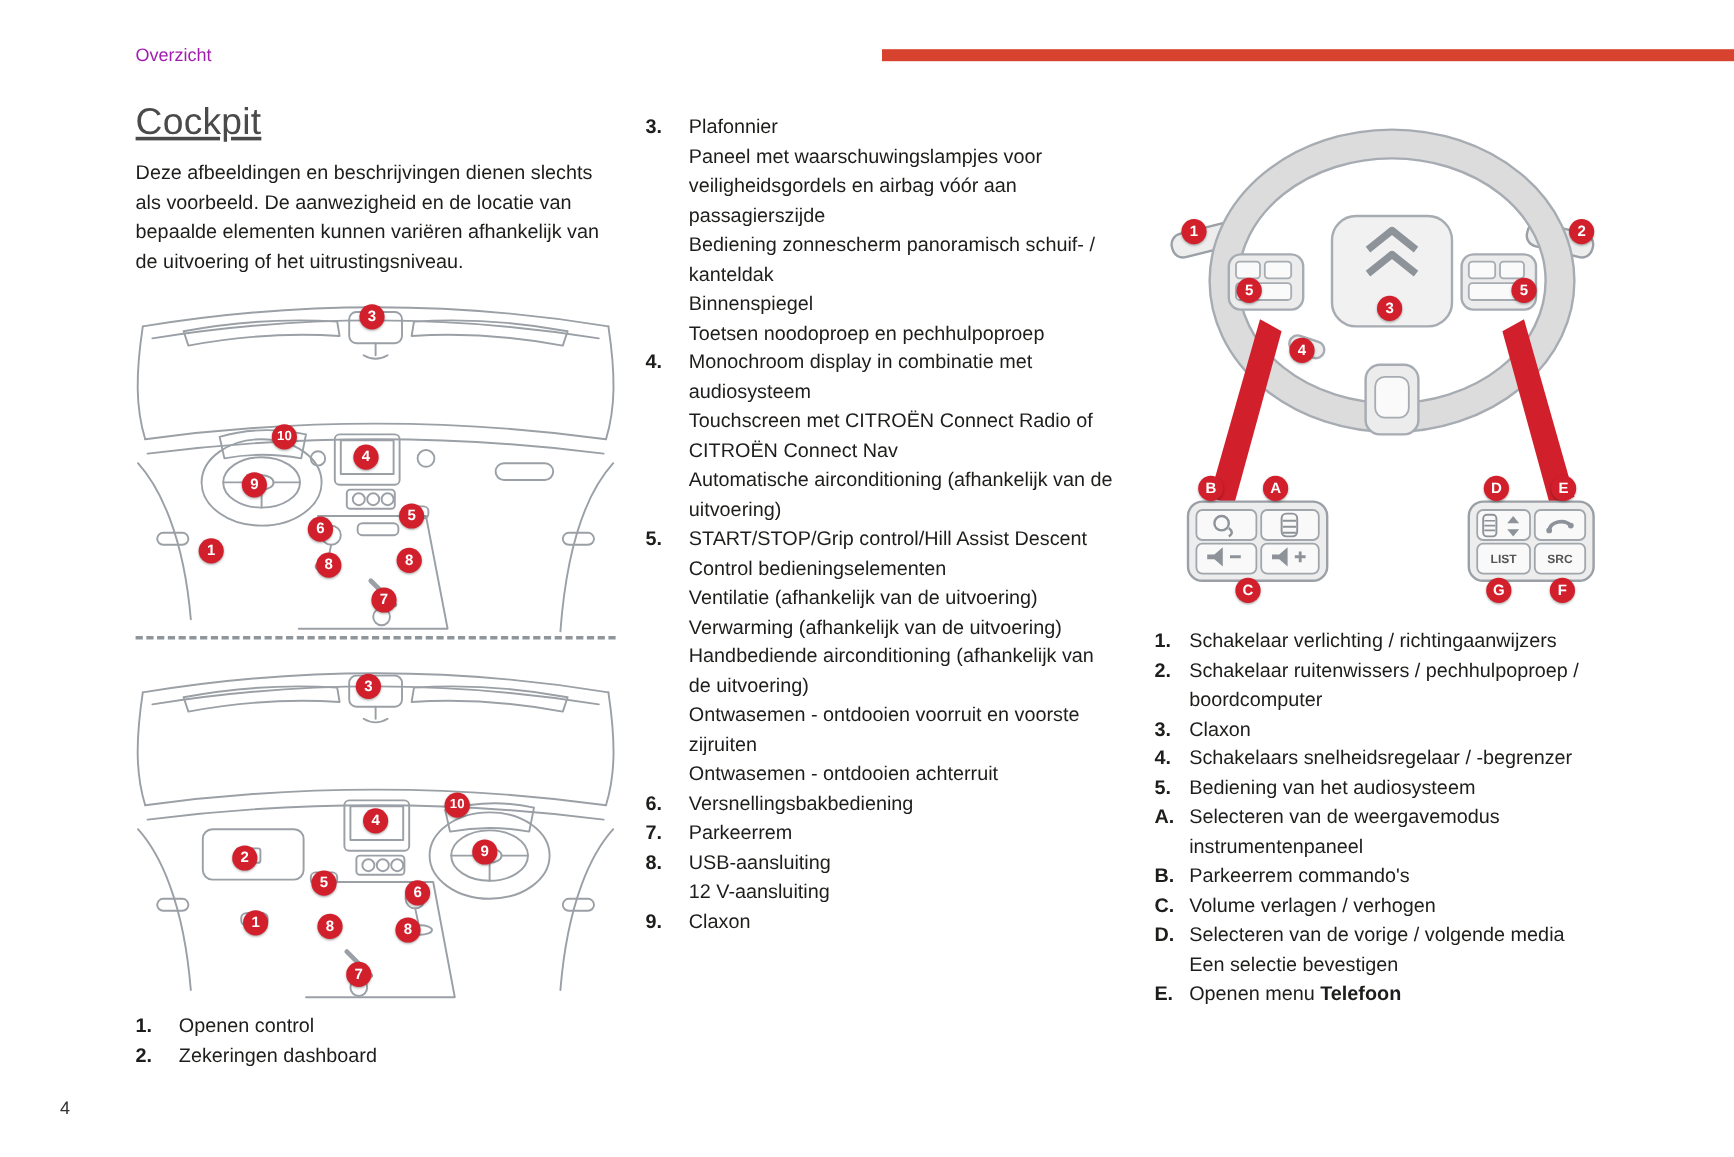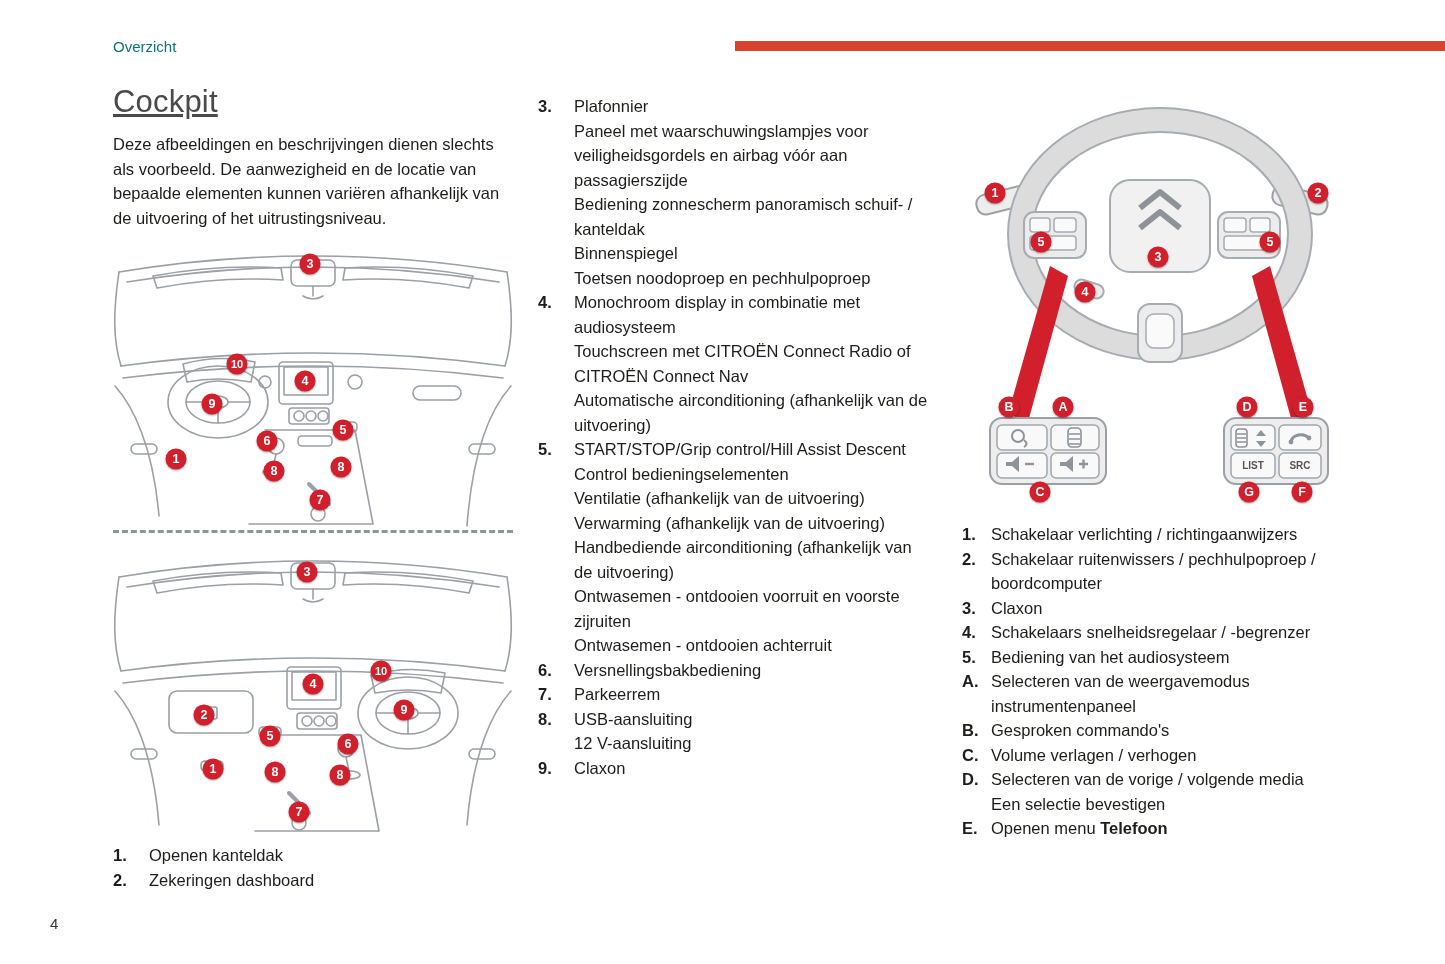--- a/index.html
+++ b/index.html
@@ -1,20 +1,20 @@
 <!DOCTYPE html>
 <html><head>
 <meta charset="utf-8">
 <style>
   * { margin:0; padding:0; box-sizing:border-box; }
   html,body { background:#ffffff; }
   body { font-family:"Liberation Sans", sans-serif; color:#1d1d1b; }
   .page { position:relative; width:1445px; height:964px; background:#fff; overflow:hidden; }
 
-  .header-label { position:absolute; left:113px; top:38px; font-size:15px; color:#0f766e; }
+  .header-label { position:absolute; left:113px; top:38px; font-size:15px; color:#a21caf; }
   .accent-bar { position:absolute; left:735px; top:41px; width:710px; height:10px; background:#d8432f; }
 
   .col { position:absolute; }
   .col-left  { left:113px; top:84px;  width:400px; }
   .col-mid   { left:538px; top:94px;  width:394px; }
   .col-right { left:962px; top:88px;  width:385px; }
 
   h1.cockpit { font-size:31px; font-weight:500; color:#4a4a4a; letter-spacing:0.2px;text-decoration:underline; }
   .intro { margin-top:12px; font-size:16.5px; line-height:24.5px; color:#1d1d1b; }
 
@@ -169,21 +169,21 @@
       <span class="co" style="left:235px;top:209px">6</span>
       <span class="co" style="left:100px;top:234px">1</span>
       <span class="co" style="left:162px;top:237px">8</span>
       <span class="co" style="left:227px;top:240px">8</span>
       <span class="co" style="left:186px;top:277px">7</span>
     </div>
 
     <div class="legend">
       <div class="li">
         <span class="num">1.</span>
-        <span class="txt">Openen kanteldak</span>
+        <span class="txt">Openen control</span>
       </div>
       <div class="li">
         <span class="num">2.</span>
         <span class="txt">Zekeringen dashboard</span>
       </div>
     </div>
   </div>
 
   <div class="col col-mid">
     <div class="li">
@@ -356,21 +356,21 @@
       <div class="li">
         <span class="num">5.</span>
         <span class="txt">Bediening van het audiosysteem</span>
       </div>
       <div class="li">
         <span class="num">A.</span>
         <span class="txt">Selecteren van de weergavemodus instrumentenpaneel</span>
       </div>
       <div class="li">
         <span class="num">B.</span>
-        <span class="txt">Gesproken commando's</span>
+        <span class="txt">Parkeerrem commando's</span>
       </div>
       <div class="li">
         <span class="num">C.</span>
         <span class="txt">Volume verlagen / verhogen</span>
       </div>
       <div class="li">
         <span class="num">D.</span>
         <span class="txt">Selecteren van de vorige / volgende media
 Een selectie bevestigen</span>
       </div>

